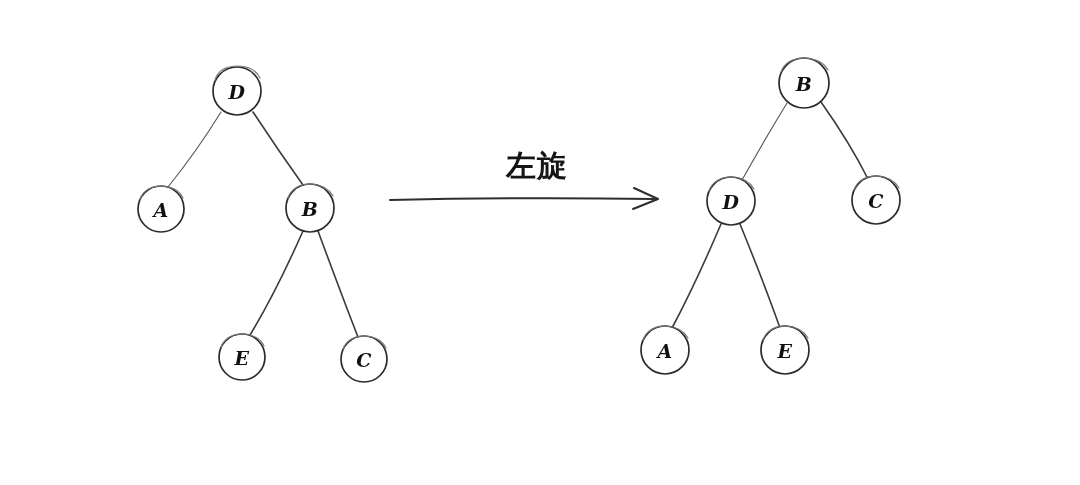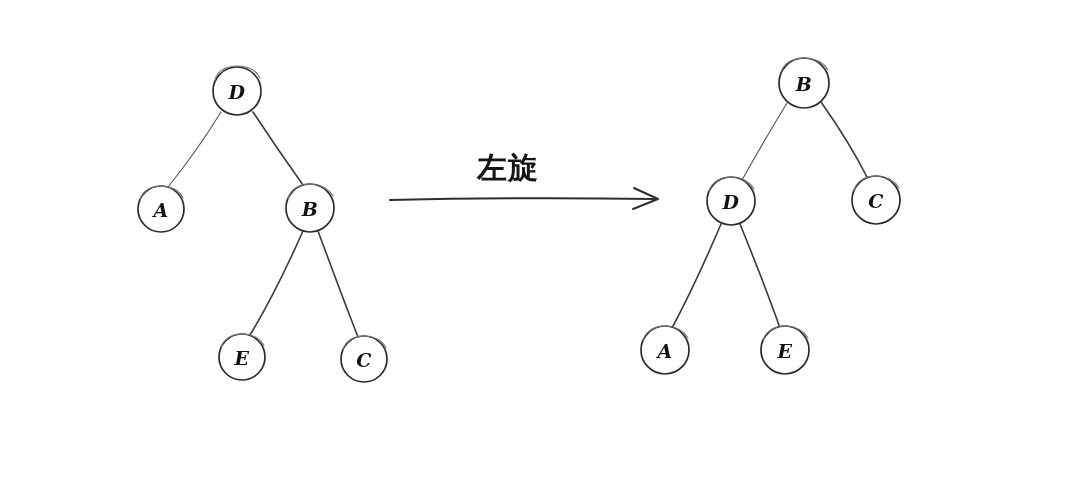--- a/index.html
+++ b/index.html
@@ -188,15 +188,15 @@
           <circle class="node-circle" cx="785" cy="350" r="24"></circle>
           <path class="node-circle-shadow" d="M 763 340 Q 768 326 786 326 Q 802 327 808 338"></path>
           <text class="node-label" x="785" y="351">E</text>
         </g>
 
       </g>
     </g>
 
   </svg>
 
-  <div class="arrow-caption" style="left:477px; top:153px;">左旋</div>
+  <div class="arrow-caption" style="left:506px; top:153px;font-family:Liberation Mono, monospace;">左旋</div>
 
 </div>
 
 </body></html>

